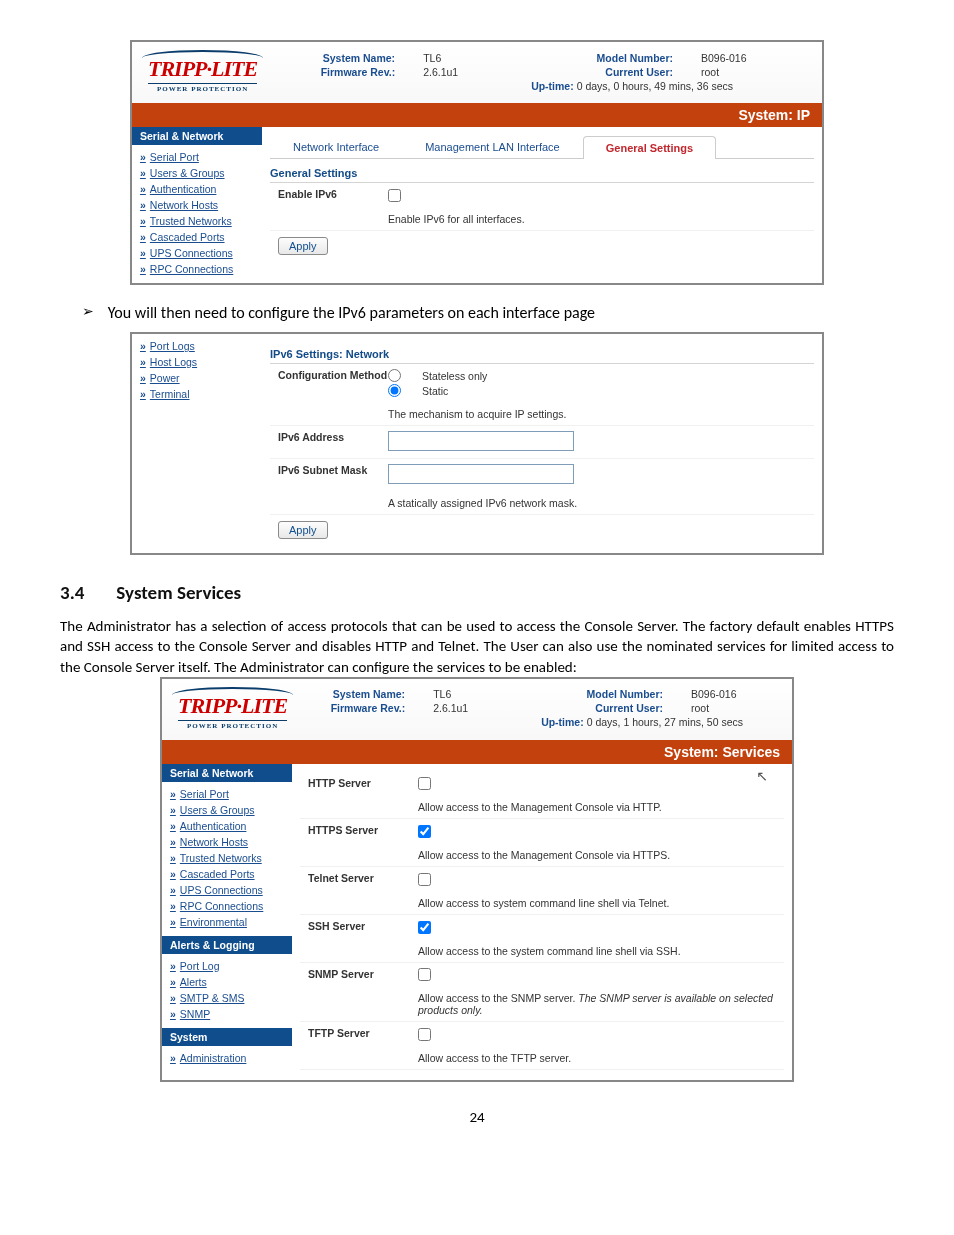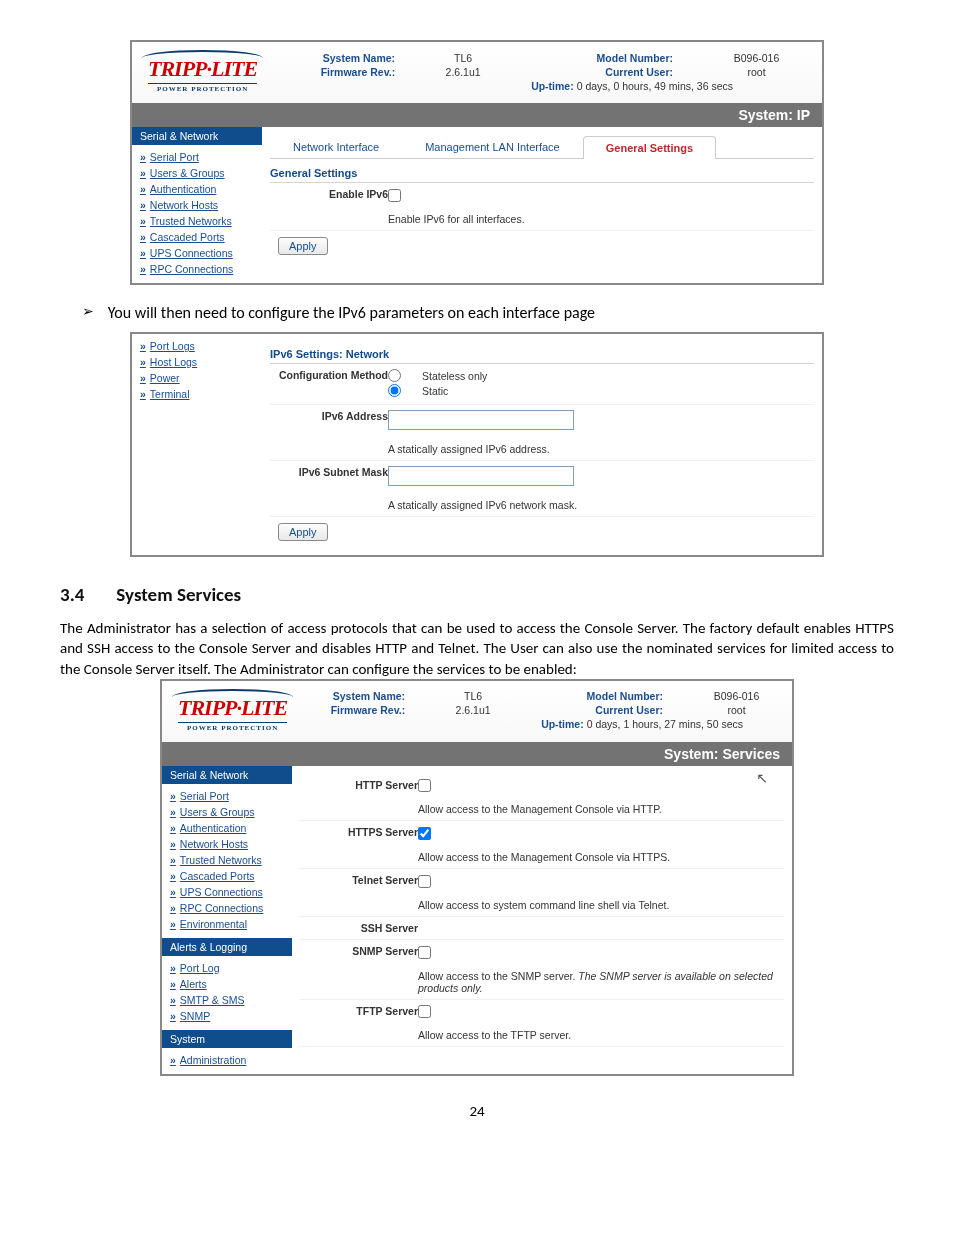--- a/index.html
+++ b/index.html
@@ -61,41 +61,41 @@
   .info-grid {
     flex: 1;
     display: grid;
     grid-template-columns: auto 80px auto auto;
     gap: 2px 28px;
     font-size: 10.5px;
     color: #1a4d8f;
     align-content: start;
   }
   .info-grid .lbl { color:#1a4d8f; font-weight:700; text-align:right;}
-  .info-grid .val { color:#333;text-align:center; }
+  .info-grid .val { color:#333; }
   .uptime-row { grid-column: 3 / span 2; color:#333; font-size:10.5px;}
   .uptime-row .lbl2 { color:#1a4d8f; font-weight:700;}
   .banner {
-    background: #737373;
+    background: #c2410c;
     color: #fff;
     font-weight: 700;
     text-align: right;
     padding: 4px 12px;
     font-size: 14px;
   }
   .ss-body { display:flex; align-items: flex-start; }
   .sidebar {
     width: 130px;
     font-size: 10.5px;
     padding: 0;
   }
   .sidebar .cat {
     background: #0f4d8c;
     color: #fff;
-    font-weight: 400;
+    font-weight: 700;
     padding: 3px 8px;
   }
   .sidebar ul { list-style:none; margin:0; padding:4px 0 6px 0; }
   .sidebar li {
     padding: 2px 0 2px 8px;
     color: #1a4d8f;
     text-decoration: underline;
   }
   .sidebar li::before {
     content: "»";
@@ -135,21 +135,20 @@
     padding: 5px 8px;
     border-bottom:1px solid #f0f0f0;
     align-items:flex-start;
     font-size: 10.5px;
   }
   .row .rlabel {
     width: 110px;
     font-weight: 700;
     color:#333;
     flex-shrink: 0;
-    text-align: right;
   }
   .row .rbody { flex:1; color:#333; }
   .row .rbody .desc { margin-top:11px; }
   .row .rbody em { font-style: italic; }
   input[type=text].field {
     width: 180px;
     height:16px;
     border:1px solid #7f9db9;
     font-size: 10.5px;
     margin-bottom:2px;
@@ -263,27 +262,27 @@
         <div class="rlabel">Configuration Method</div>
         <div class="rbody">
           <div class="radio-line">
                 <input type="radio" name="cfgm" style="">
                 <span>Stateless only</span>
               </div>
           <div class="radio-line">
                 <input type="radio" name="cfgm" checked="" style="">
                 <span>Static</span>
               </div>
+          <div class="desc">The mechanism to acquire IP settings.</div>
         </div>
       </div>
       <div class="row">
         <div class="rlabel">IPv6 Address</div>
         <div class="rbody">
           <input type="text" class="field" style="">
-          <div class="desc">A statically assigned IPv6 address.</div>
         </div>
       </div>
       <div class="row">
         <div class="rlabel">IPv6 Subnet Mask</div>
         <div class="rbody">
           <input type="text" class="field" style="">
           <div class="desc">A statically assigned IPv6 network mask.</div>
         </div>
       </div>
       <button class="apply">Apply</button>
@@ -363,20 +362,24 @@
       </div>
       <div class="row">
         <div class="rlabel">Telnet Server</div>
         <div class="rbody">
           <input type="checkbox" style="">
           <div class="desc">Allow access to system command line shell via Telnet.</div>
         </div>
       </div>
       <div class="row">
         <div class="rlabel">SSH Server</div>
+        <div class="rbody">
+          <input type="checkbox" checked="" style="">
+          <div class="desc">Allow access to the system command line shell via SSH.</div>
+        </div>
       </div>
       <div class="row">
         <div class="rlabel">SNMP Server</div>
         <div class="rbody">
           <input type="checkbox" style="">
           <div class="desc"><span>Allow access to the SNMP server. </span><em>The SNMP server is available on selected products only.</em></div>
         </div>
       </div>
       <div class="row">
         <div class="rlabel">TFTP Server</div>

